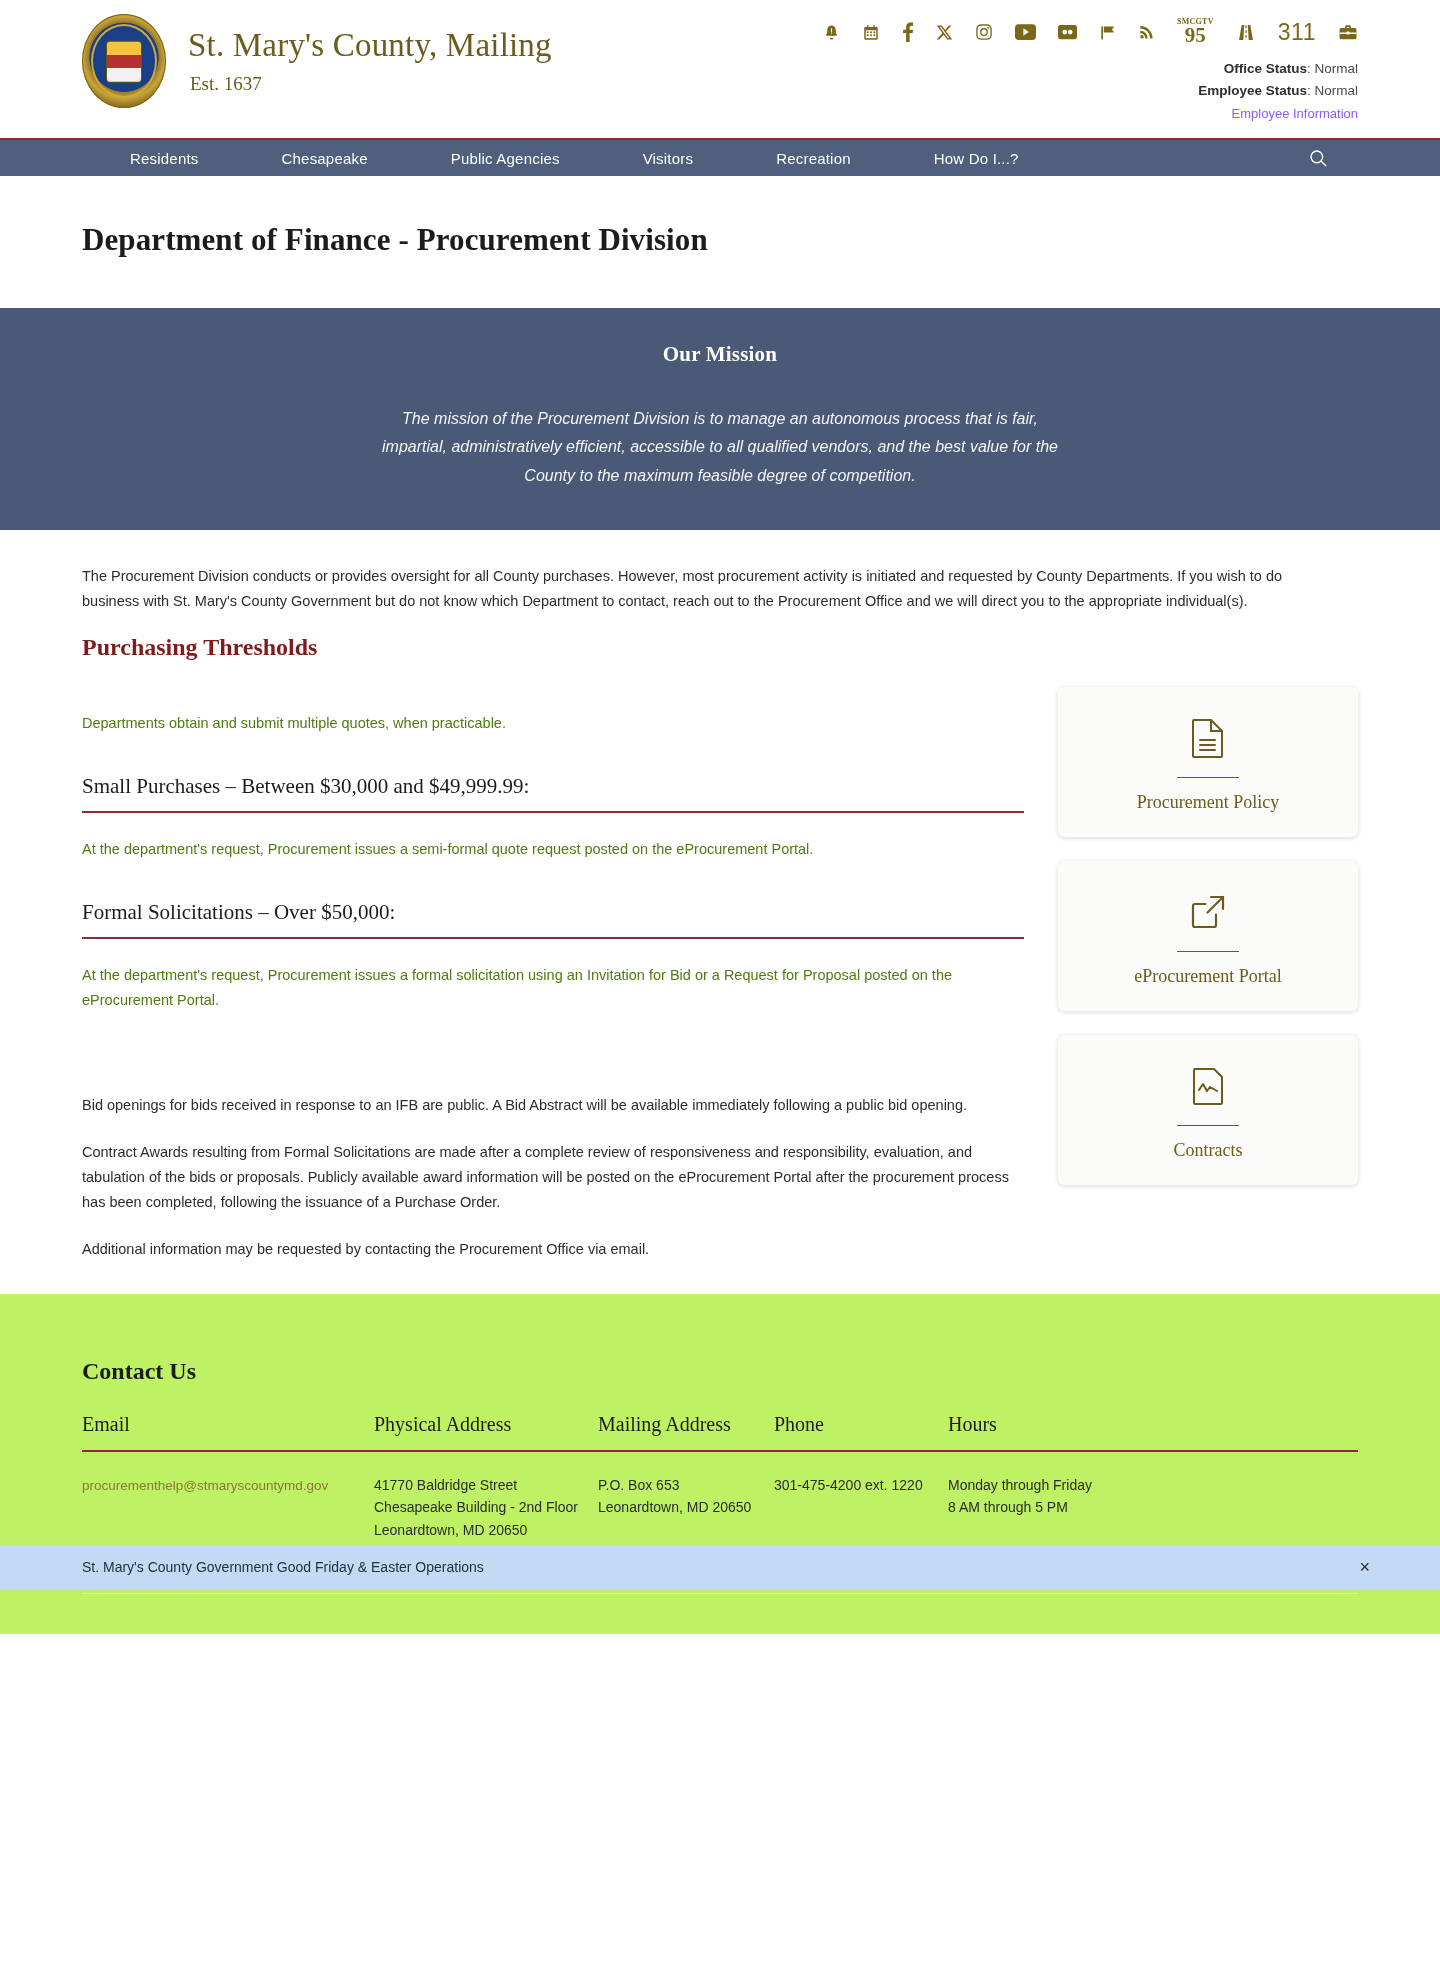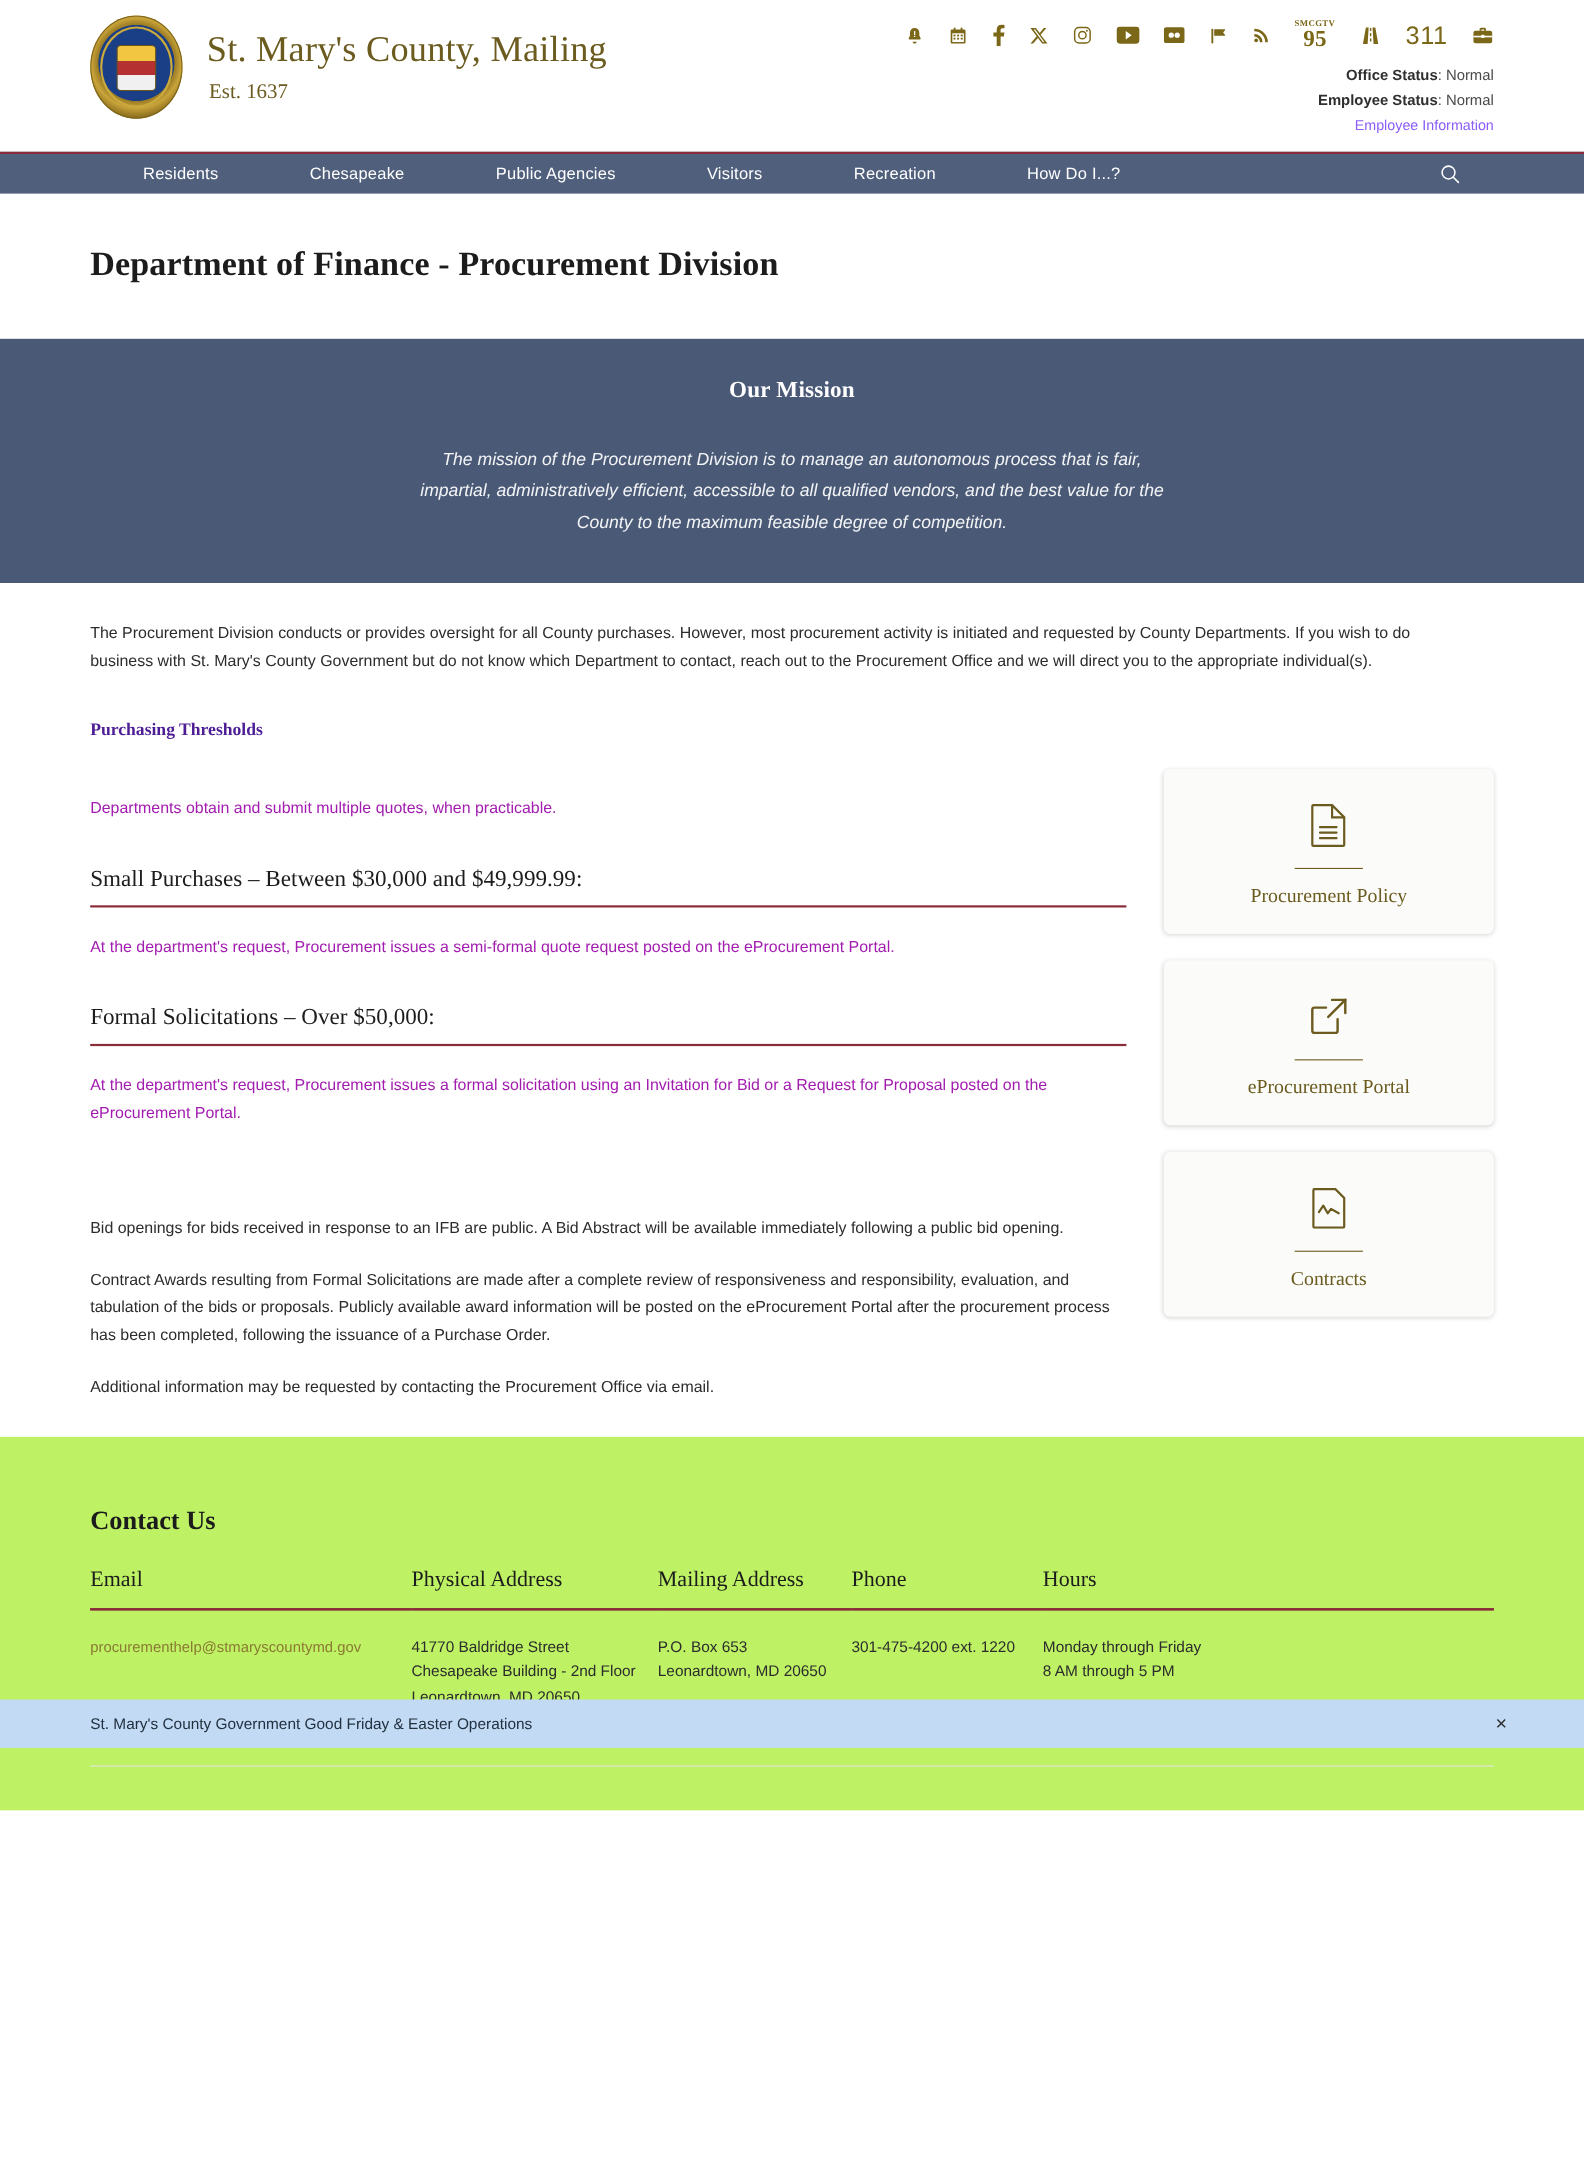--- a/index.html
+++ b/index.html
@@ -185,24 +185,24 @@
     background: #ffffff;
   }
   .intro-p {
     font-size: 14.5px;
     line-height: 1.72;
     color: #2c2c2c;
     max-width: 1240px;
   }
   .section-h2 {
     font-family: "Liberation Serif", serif;
-    font-size: 16px;
+    font-size: 24px;
     font-weight: 700;
-    color: #4c1d95;
-    margin-top: 41px;
+    color: #7f1d1d;
+    margin-top: 20px;
   }
 
   .cols {
     display: flex;
     gap: 34px;
     margin-top: 26px;
     align-items: flex-start;
   }
   .left-col { flex: 1 1 auto; max-width: 966px; }
   .right-col { width: 300px; flex: 0 0 300px; }
@@ -211,21 +211,21 @@
     font-family: "Liberation Serif", serif;
     font-size: 21px;
     font-weight: 400;
     color: #1c1c1c;
     padding-bottom: 12px;
     border-bottom: 2px solid #8a2b3a;
   }
   .thresh-body {
     font-size: 14.5px;
     line-height: 1.72;
-    color: #a21caf;
+    color: #4d7c0f;
     margin-top: 24px;
     margin-bottom: 38px;
   }
   .para {
     font-size: 14.5px;
     line-height: 1.72;
     color: #2c2c2c;
     margin-bottom: 22px;
   }
 

